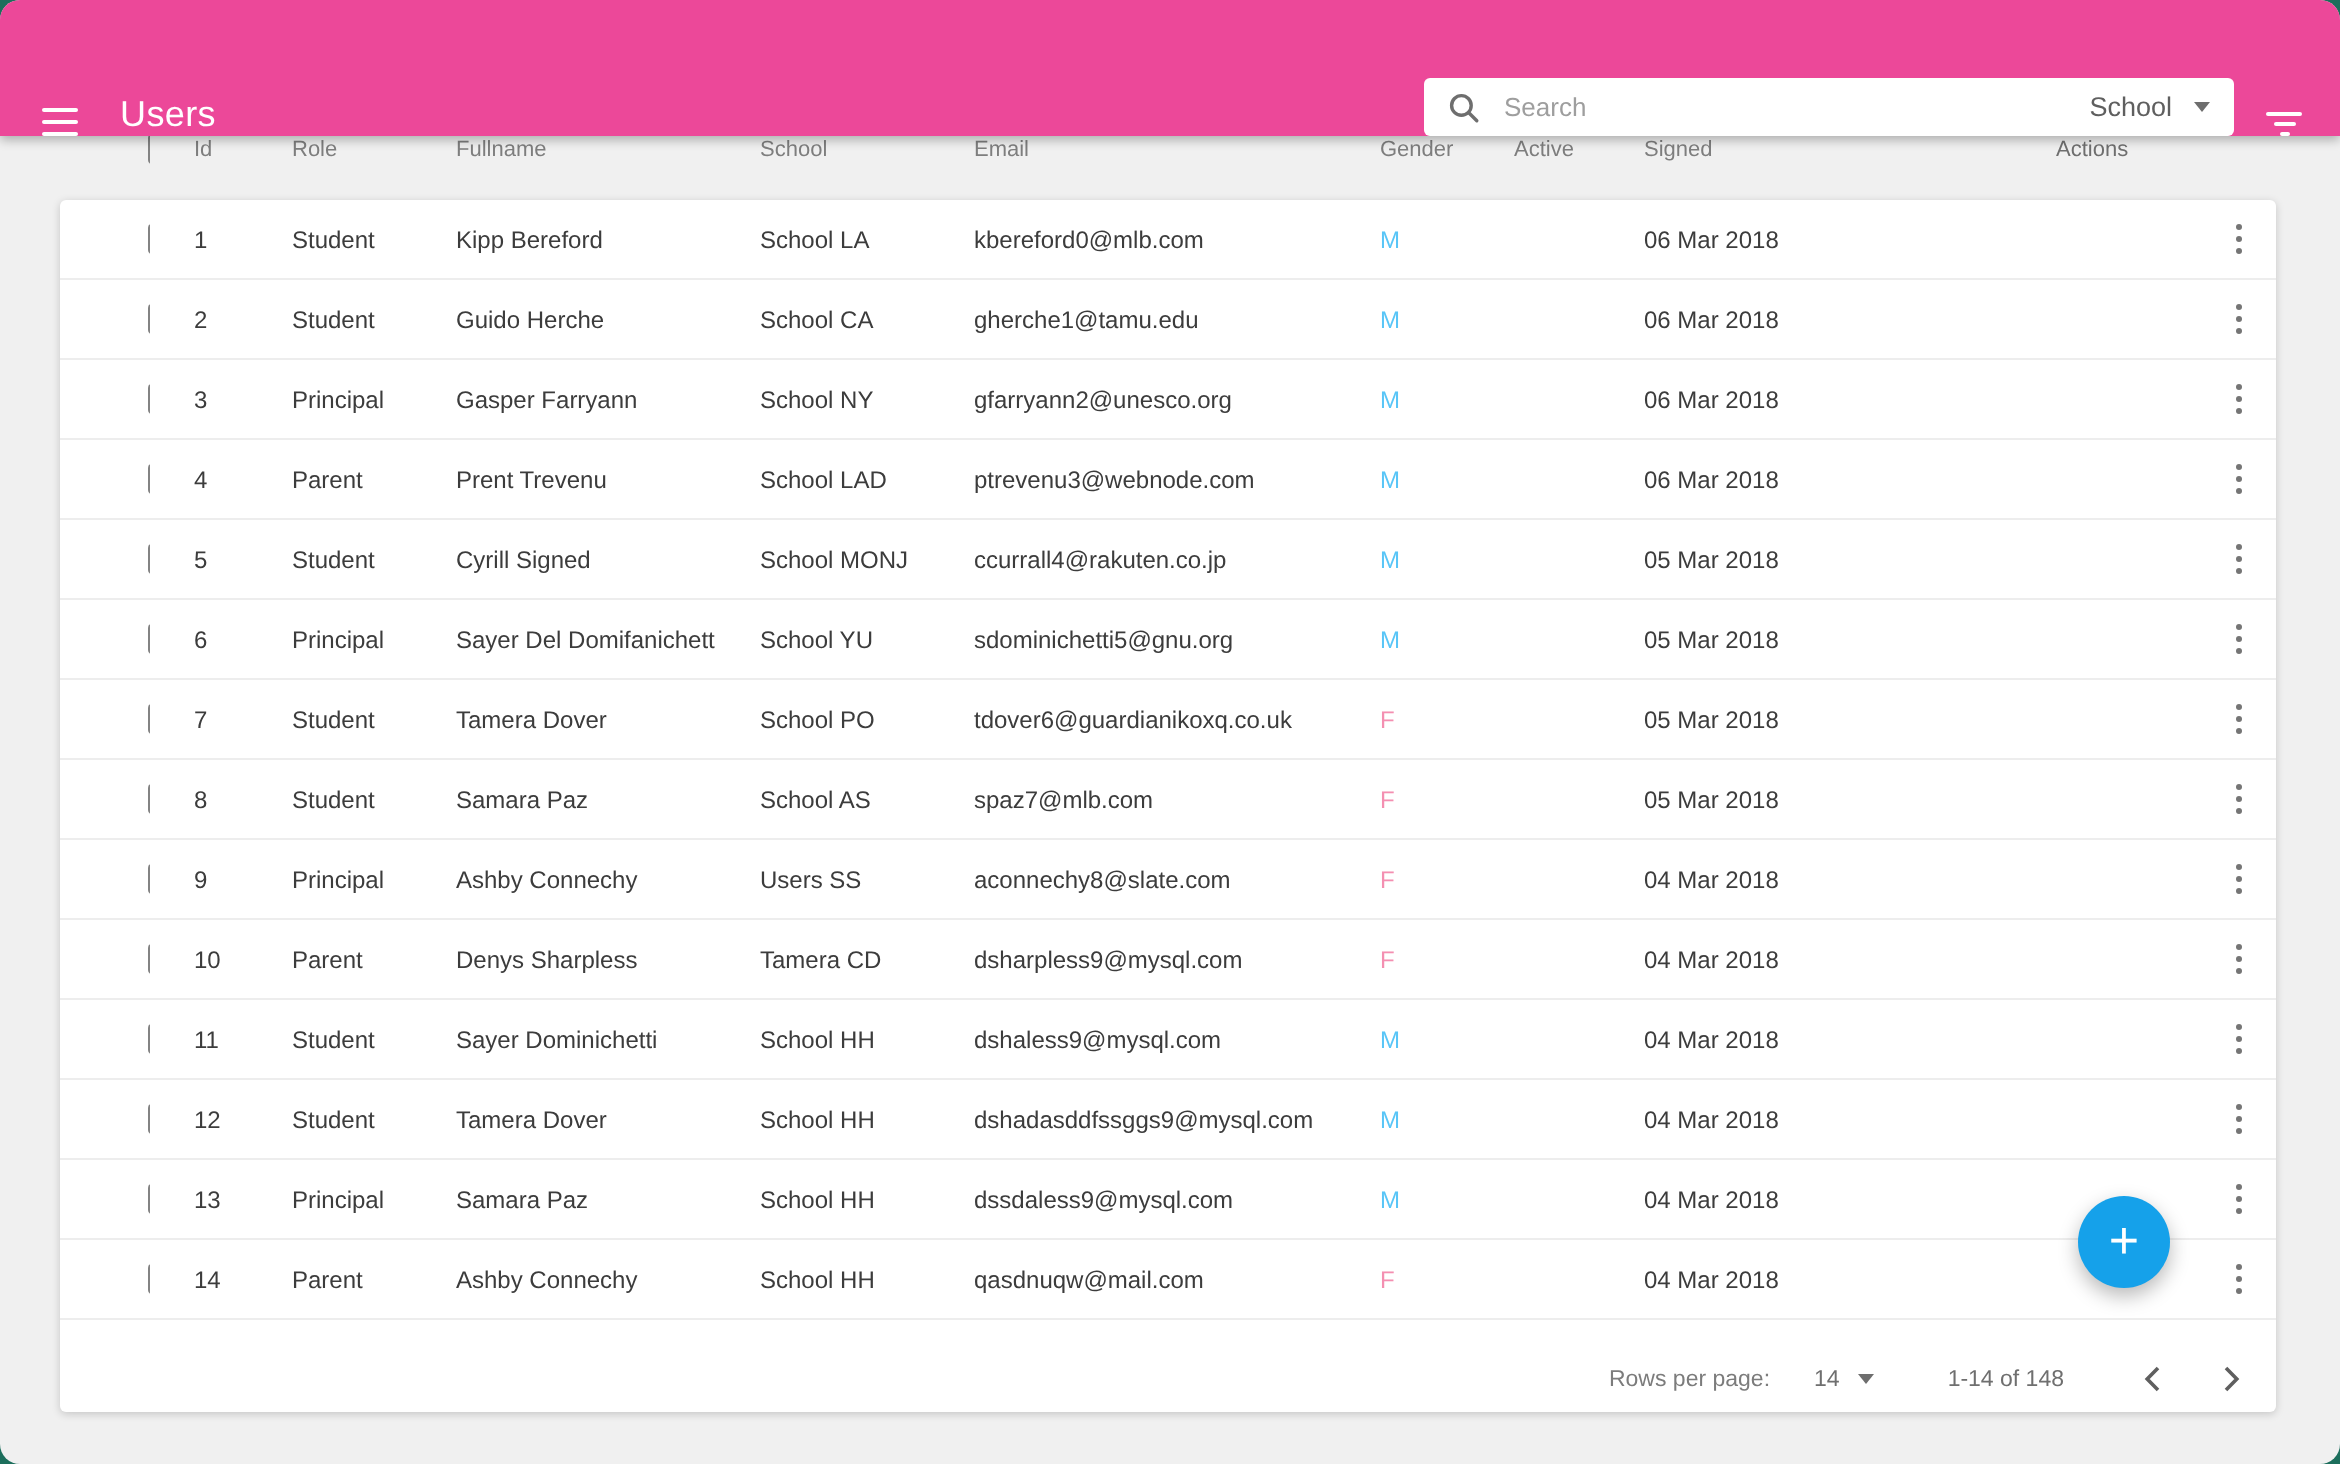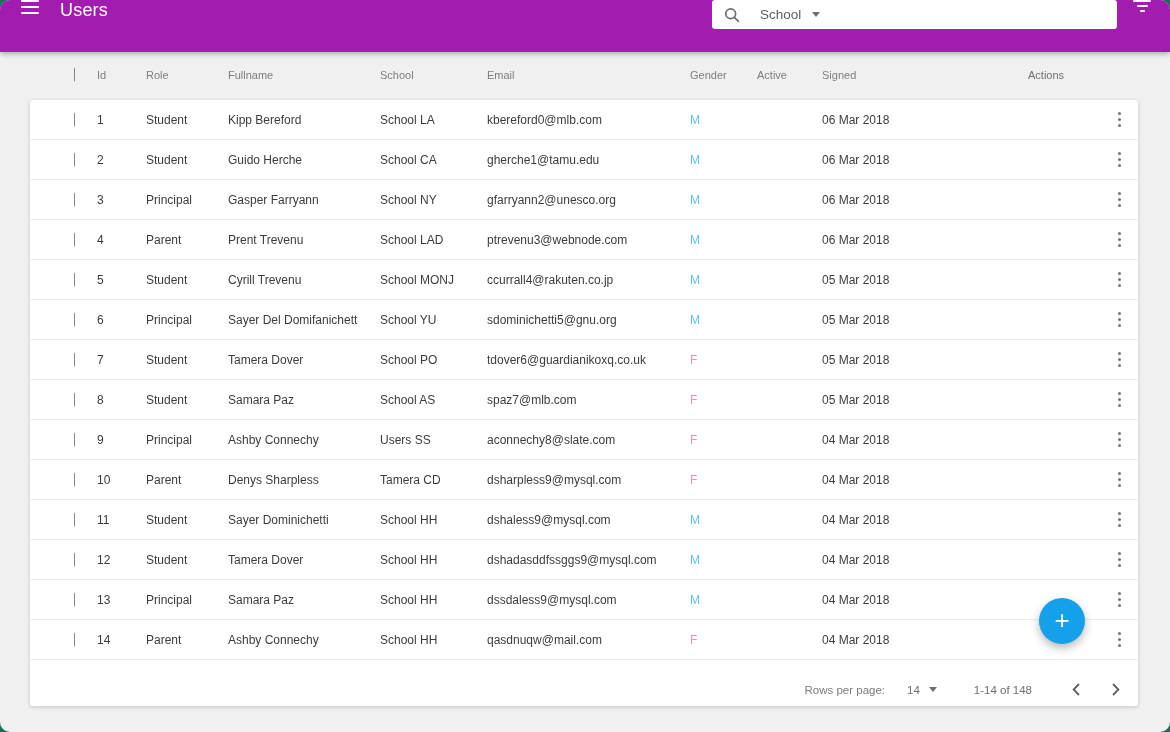--- a/index.html
+++ b/index.html
@@ -1,20 +1,20 @@
 <!DOCTYPE html>
 <html><head>
 <meta charset="utf-8">
 <style>
   html,body{margin:0;padding:0;background:#1c6e5c;font-family:"Liberation Sans",sans-serif;}
   *{box-sizing:border-box;}
   .screen{position:relative;width:1170px;height:732px;border-radius:10px;overflow:hidden;background:#f0f0f0;}
 
   
-  .appbar{position:relative;z-index:5;height:52px;background:#a21caf;display:flex;align-items:flex-start;
+  .appbar{position:relative;z-index:5;height:68px;background:#ec4899;display:flex;align-items:flex-end;
           box-shadow:0 2px 5px rgba(0,0,0,.28);}
   .menu-btn{margin-left:21px;width:18px;height:14px;display:flex;flex-direction:column;justify-content:space-between;cursor:pointer;background:none;border:none;padding:0;}
   .menu-btn i{display:block;height:2px;background:#fff;border-radius:1px;}
   .app-title{color:#fff;font-size:18px;margin-left:21px;letter-spacing:.2px;font-weight:400;}
 
   .searchbox{margin-left:auto;width:405px;height:29px;background:#fff;border-radius:3px;display:flex;align-items:center;padding:0 12px;}
   .search-icon{flex:0 0 auto;margin-right:10px;display:flex;}
   .searchbox input{flex:1;border:none;outline:none;font-size:13px;color:#333;font-family:"Liberation Sans",sans-serif;background:transparent;}
   .searchbox input::placeholder{color:#9e9e9e;}
   .school-select{display:flex;align-items:center;gap:11px;cursor:pointer;color:#5f5f5f;font-size:13.5px;padding-left:10px;}
@@ -76,20 +76,21 @@
       </button>
     <div class="app-title">Users</div>
 
     <div class="searchbox">
       <span class="search-icon">
         <svg width="16" height="16" viewBox="0 0 16 16">
             <circle cx="6.7" cy="6.7" r="4.9" fill="none" stroke="#6e6e6e" stroke-width="1.7"></circle>
             <line x1="10.4" y1="10.4" x2="14.4" y2="14.4" stroke="#6e6e6e" stroke-width="1.7" stroke-linecap="round"></line>
           </svg>
       </span>
+      <input type="text" placeholder="Search" style="">
       <div class="school-select">
         <span>School</span>
         <span class="tri-down"></span>
       </div>
     </div>
     <button class="filter-btn" aria-label="filter">
         <i></i>
         <i></i>
         <i></i>
       </button>
@@ -175,21 +176,21 @@
             <i></i>
             <i></i>
             <i></i>
           </button>
   </div>
 
   <div class="row grid-cols">
     <div class="cell"><button class="checkbox" aria-label="select row"></button></div>
     <div class="cell">5</div>
     <div class="cell">Student</div>
-    <div class="cell">Cyrill Trevenu</div>
+    <div class="cell">Cyrill Signed</div>
     <div class="cell">School MONJ</div>
     <div class="cell">ccurrall4@rakuten.co.jp</div>
     <div class="cell gender male">M</div>
     <div><span class="dot on"></span></div>
     <div class="cell">05 Mar 2018</div>
     <button class="kebab" aria-label="row actions">
             <i></i>
             <i></i>
             <i></i>
           </button>

